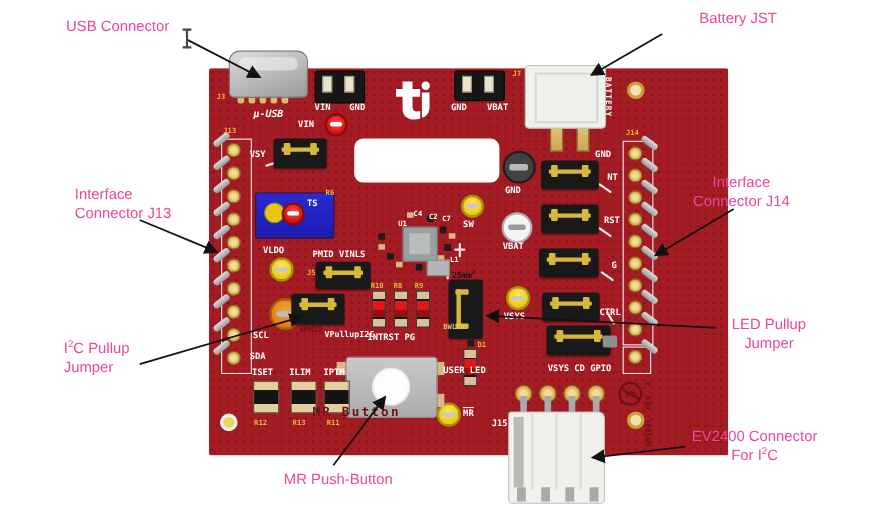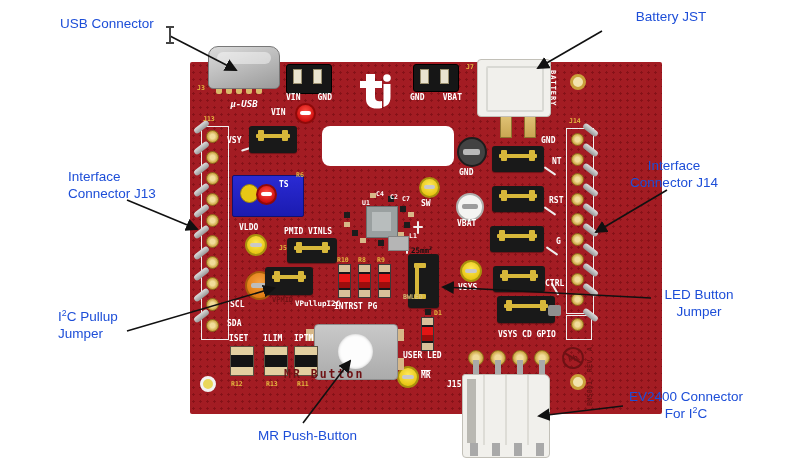--- a/index.html
+++ b/index.html
@@ -8,21 +8,21 @@
   .abs{position:absolute;}
   
   .board{position:absolute;left:190px;top:62px;width:472px;height:352px;background-color:#a31c23;
          background-image:radial-gradient(rgba(110,8,14,.55) 1px,transparent 1.3px);
          background-size:7px 7px;border-radius:2px;z-index:1;}
   
   .silk{position:absolute;color:#fff;font:bold 8px "DejaVu Sans Mono",monospace;white-space:nowrap;z-index:5;}
   .des{position:absolute;color:#e4b83e;font:bold 6.5px "DejaVu Sans Mono",monospace;white-space:nowrap;z-index:5;}
   .maroon{color:#6e1114 !important;}
   .blacktxt{color:#111 !important;}
-  .lbl{position:absolute;color:#1d4ed8;font:13.5px "Liberation Sans",sans-serif;line-height:17px;white-space:nowrap;z-index:9;}
+  .lbl{position:absolute;color:#ec4899;font:13.5px "Liberation Sans",sans-serif;line-height:17px;white-space:nowrap;z-index:9;}
   .ctr{text-align:center;}
   sup{font-size:.65em;line-height:0;}
   
   .jmp{position:absolute;background:#191919;border-radius:3px;z-index:3;box-shadow:0 1px 1px rgba(0,0,0,.35);}
   .shunt{position:absolute;left:7px;right:7px;top:8px;height:4px;background:#d8b83a;border-radius:1px;}
   .shunt::before,.shunt::after{content:"";position:absolute;top:-4px;width:6px;height:11px;background:#d8b83a;border-radius:1px;}
   .shunt::before{left:2px;}.shunt::after{right:2px;}
   .shuntv{position:absolute;left:7px;top:9px;bottom:9px;width:4px;background:#d8b83a;border-radius:1px;}
   .shuntv::before,.shuntv::after{content:"";position:absolute;left:-1px;width:12px;height:5px;background:#d8b83a;border-radius:1px;}
   .shuntv::before{top:0;}.shuntv::after{bottom:0;}
@@ -266,21 +266,21 @@
   <div class="silk" style="left:334px;top:302px;">INTRST PG</div>
 
   <div class="jmp" style="left:408px;top:254px;width:31px;height:54px;">
       <div class="shuntv"></div>
     </div>
   <div class="silk" style="left:403px;top:293px;font-size:6.5px;color:#d9c378;">BWLED</div>
 
   <div class="part" style="left:425px;top:309px;width:6px;height:6px;background:#1c1c1c;"></div>
   <div class="des" style="left:434px;top:309px;">D1</div>
   <div class="ledv" style="left:421px;top:317px;"></div>
-  <div class="silk" style="left:403px;top:351px;">USER LED</div>
+  <div class="silk" style="left:403px;top:332px;">USER LED</div>
   <div class="tp tp-yel" style="left:397px;top:366px;width:22px;height:22px;"></div>
   <div class="silk" style="left:421px;top:371px;text-decoration:overline;">MR</div>
 
   <div class="part" style="left:306px;top:329px;width:10px;height:12px;background:#d8b888;"></div>
   <div class="part" style="left:306px;top:358px;width:10px;height:12px;background:#d8b888;"></div>
   <div class="part" style="left:394px;top:329px;width:10px;height:12px;background:#d8b888;"></div>
   <div class="part" style="left:394px;top:358px;width:10px;height:12px;background:#d8b888;"></div>
   <div class="part" style="left:314px;top:324px;width:82px;height:54px;background:linear-gradient(#c9c9c9,#ababab);border:1px solid #8e8e8e;border-radius:4px;">
     <div style="position:absolute;left:23px;top:9px;width:35px;height:35px;border-radius:50%;background:#fdfdfd;box-shadow:inset 0 0 3px rgba(0,0,0,.25);"></div>
   </div>
@@ -352,21 +352,21 @@
   </div>
   <div class="lbl ctr" style="left:615px;top:157px;width:118px;">
     <div>Interface</div>
     <div>Connector J14</div>
   </div>
   <div class="lbl" style="left:58px;top:308px;">
     <div><span>I</span><sup>2</sup><span>C Pullup</span></div>
     <div>Jumper</div>
   </div>
   <div class="lbl ctr" style="left:645px;top:286px;width:108px;">
-    <div>LED Button</div>
+    <div>LED Pullup</div>
     <div>Jumper</div>
   </div>
   <div class="lbl" style="left:258px;top:427px;">MR Push-Button</div>
   <div class="lbl ctr" style="left:618px;top:388px;width:136px;">
     <div>EV2400 Connector</div>
     <div><span>For I</span><sup>2</sup><span>C</span></div>
   </div>
 
 </div>
 

